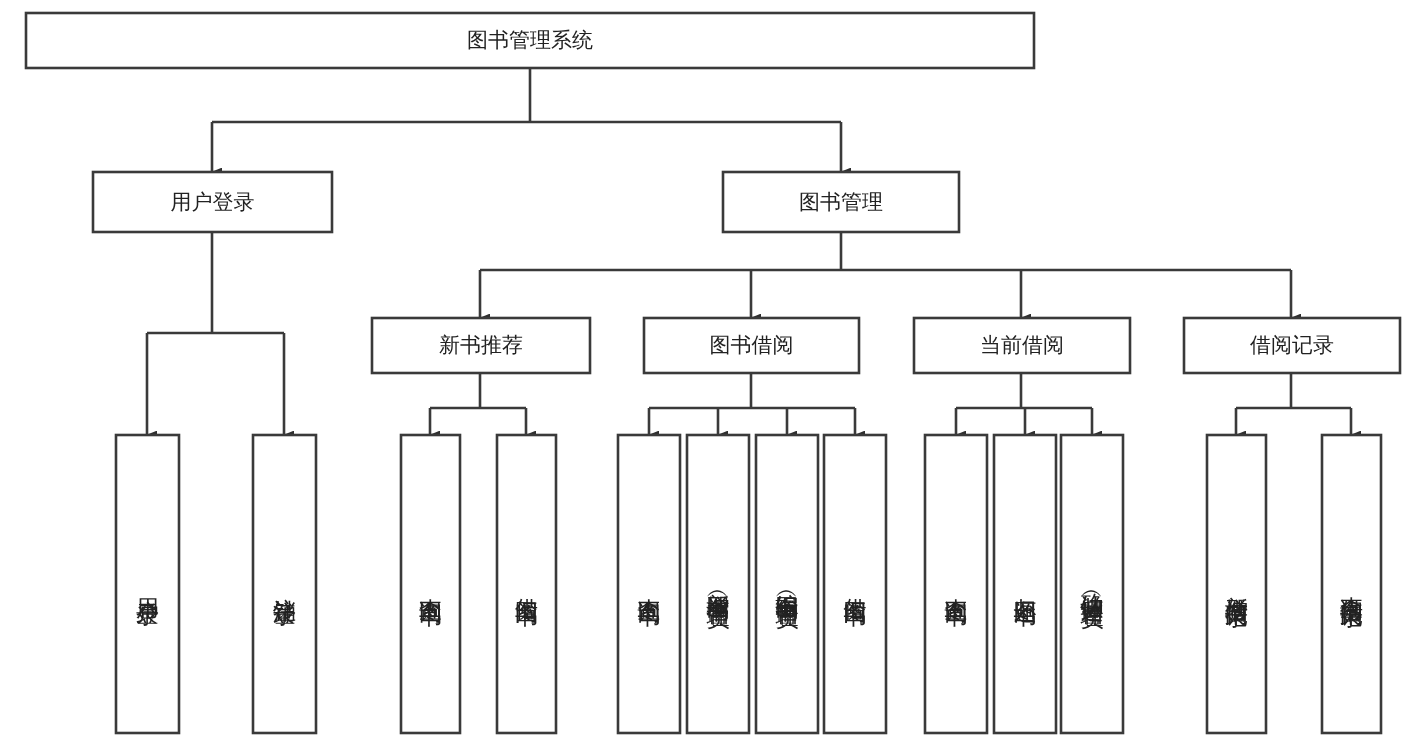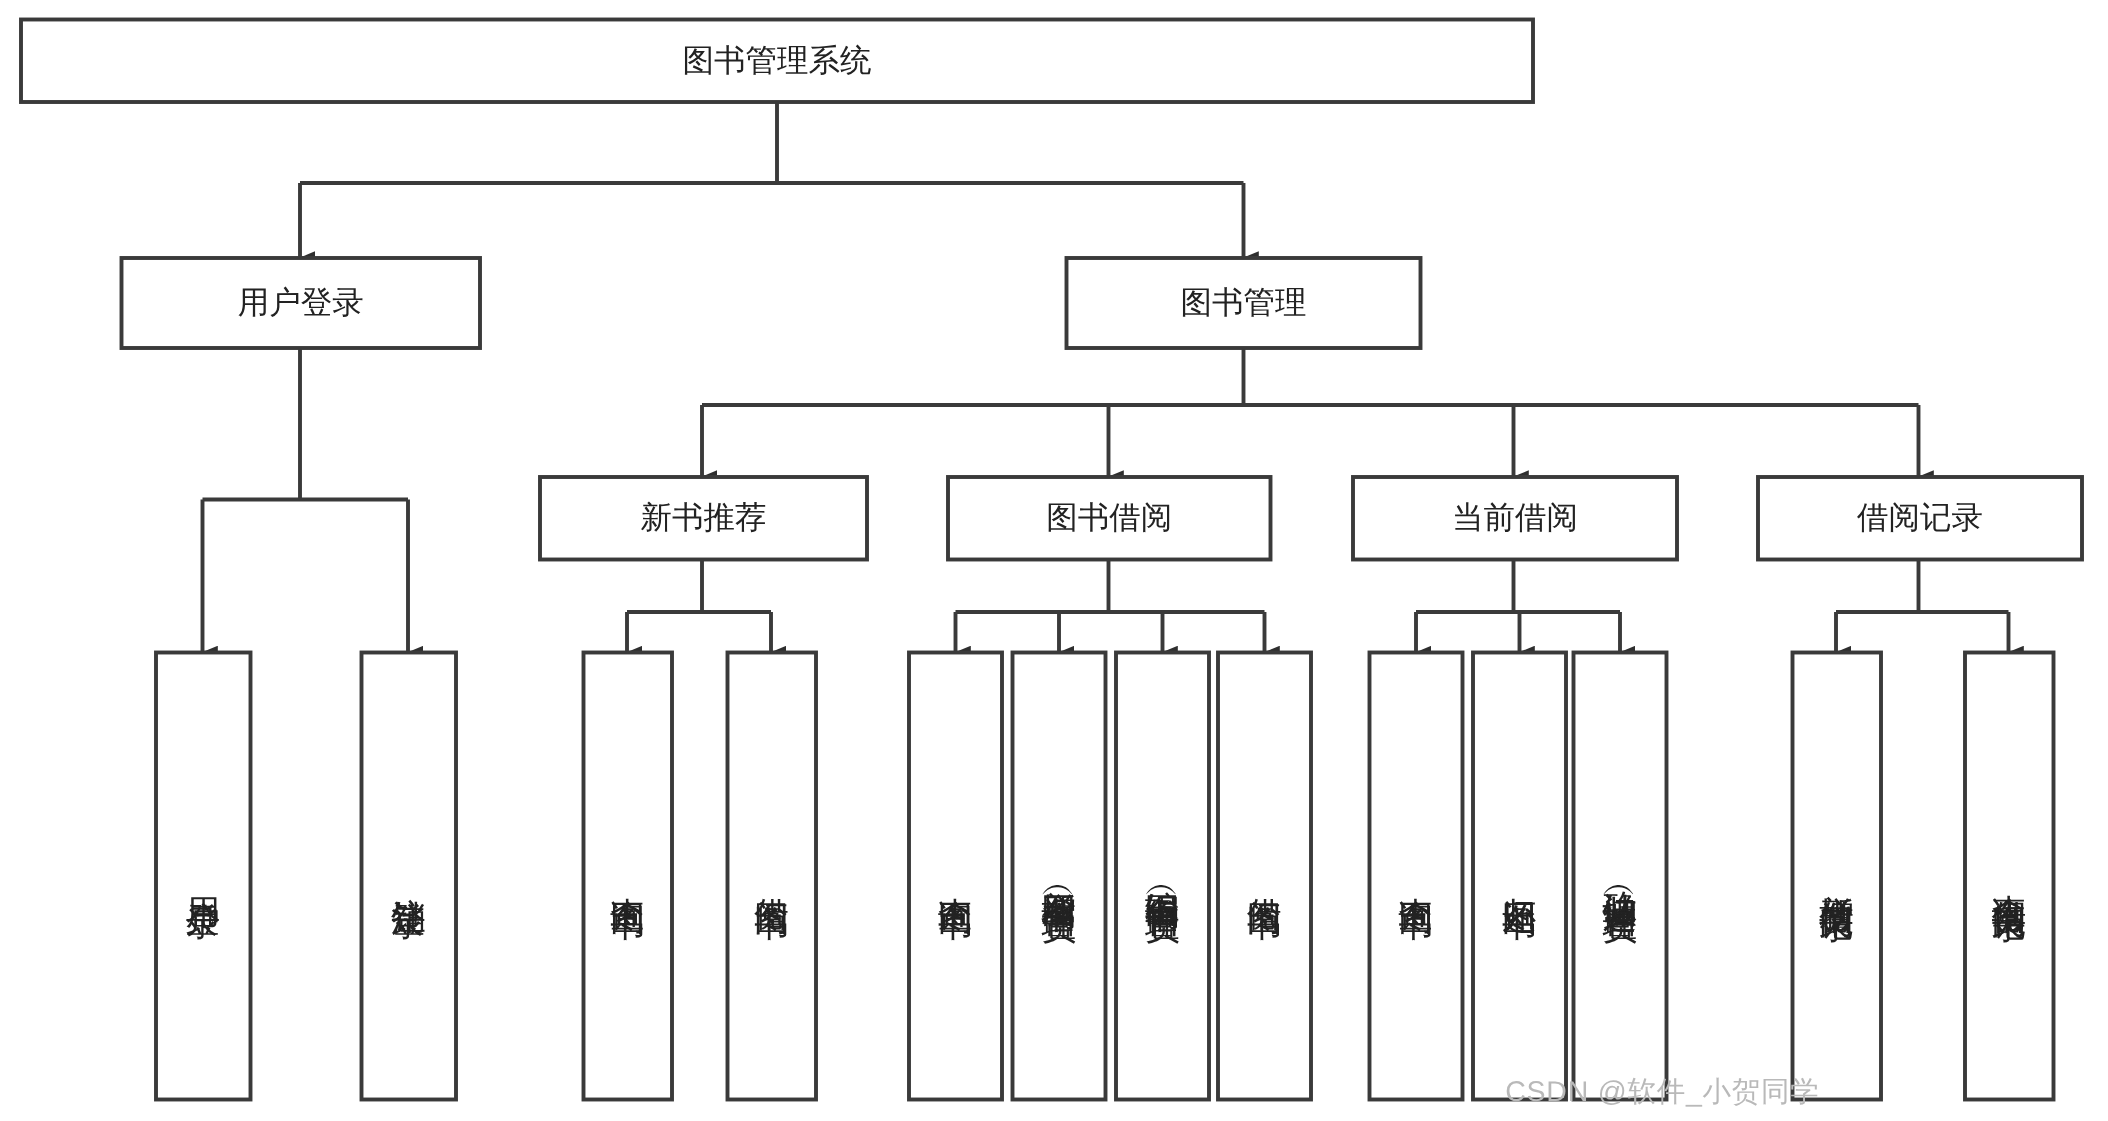--- a/index.html
+++ b/index.html
@@ -10,21 +10,21 @@
   }
   body {
     width: 1405px;
     height: 747px;
     position: relative;
     overflow: hidden;
     font-family: "Liberation Sans", "DejaVu Sans", sans-serif;
   }
   #diagram-root {
     position: absolute;
-    left: 0;
+    left: 12px;
     top: 0;
     width: 1221px;
     height: 747px;
   }
   svg.diagram-canvas {
     display: block;
     width: 1405px;
     height: 747px;
     background: #ffffff;
   }
@@ -190,14 +190,13 @@
       <div class="leaf-label-wrap" style="left: 1049px; top: 435px; width: 62px; height: 298px;">
         <span class="leaf-label-v">确认归还（管理员）</span>
       </div>
       <div class="leaf-label-wrap" style="left: 1195px; top: 435px; width: 59px; height: 298px;">
         <span class="leaf-label-v">新增借阅记录</span>
       </div>
       <div class="leaf-label-wrap" style="left: 1310px; top: 435px; width: 59px; height: 298px;">
         <span class="leaf-label-v">查询借阅记录</span>
       </div>
     </div>
-  <div class="watermark">CSDN @软件_小贺同学</div>
 </div>
 
 </body></html>

